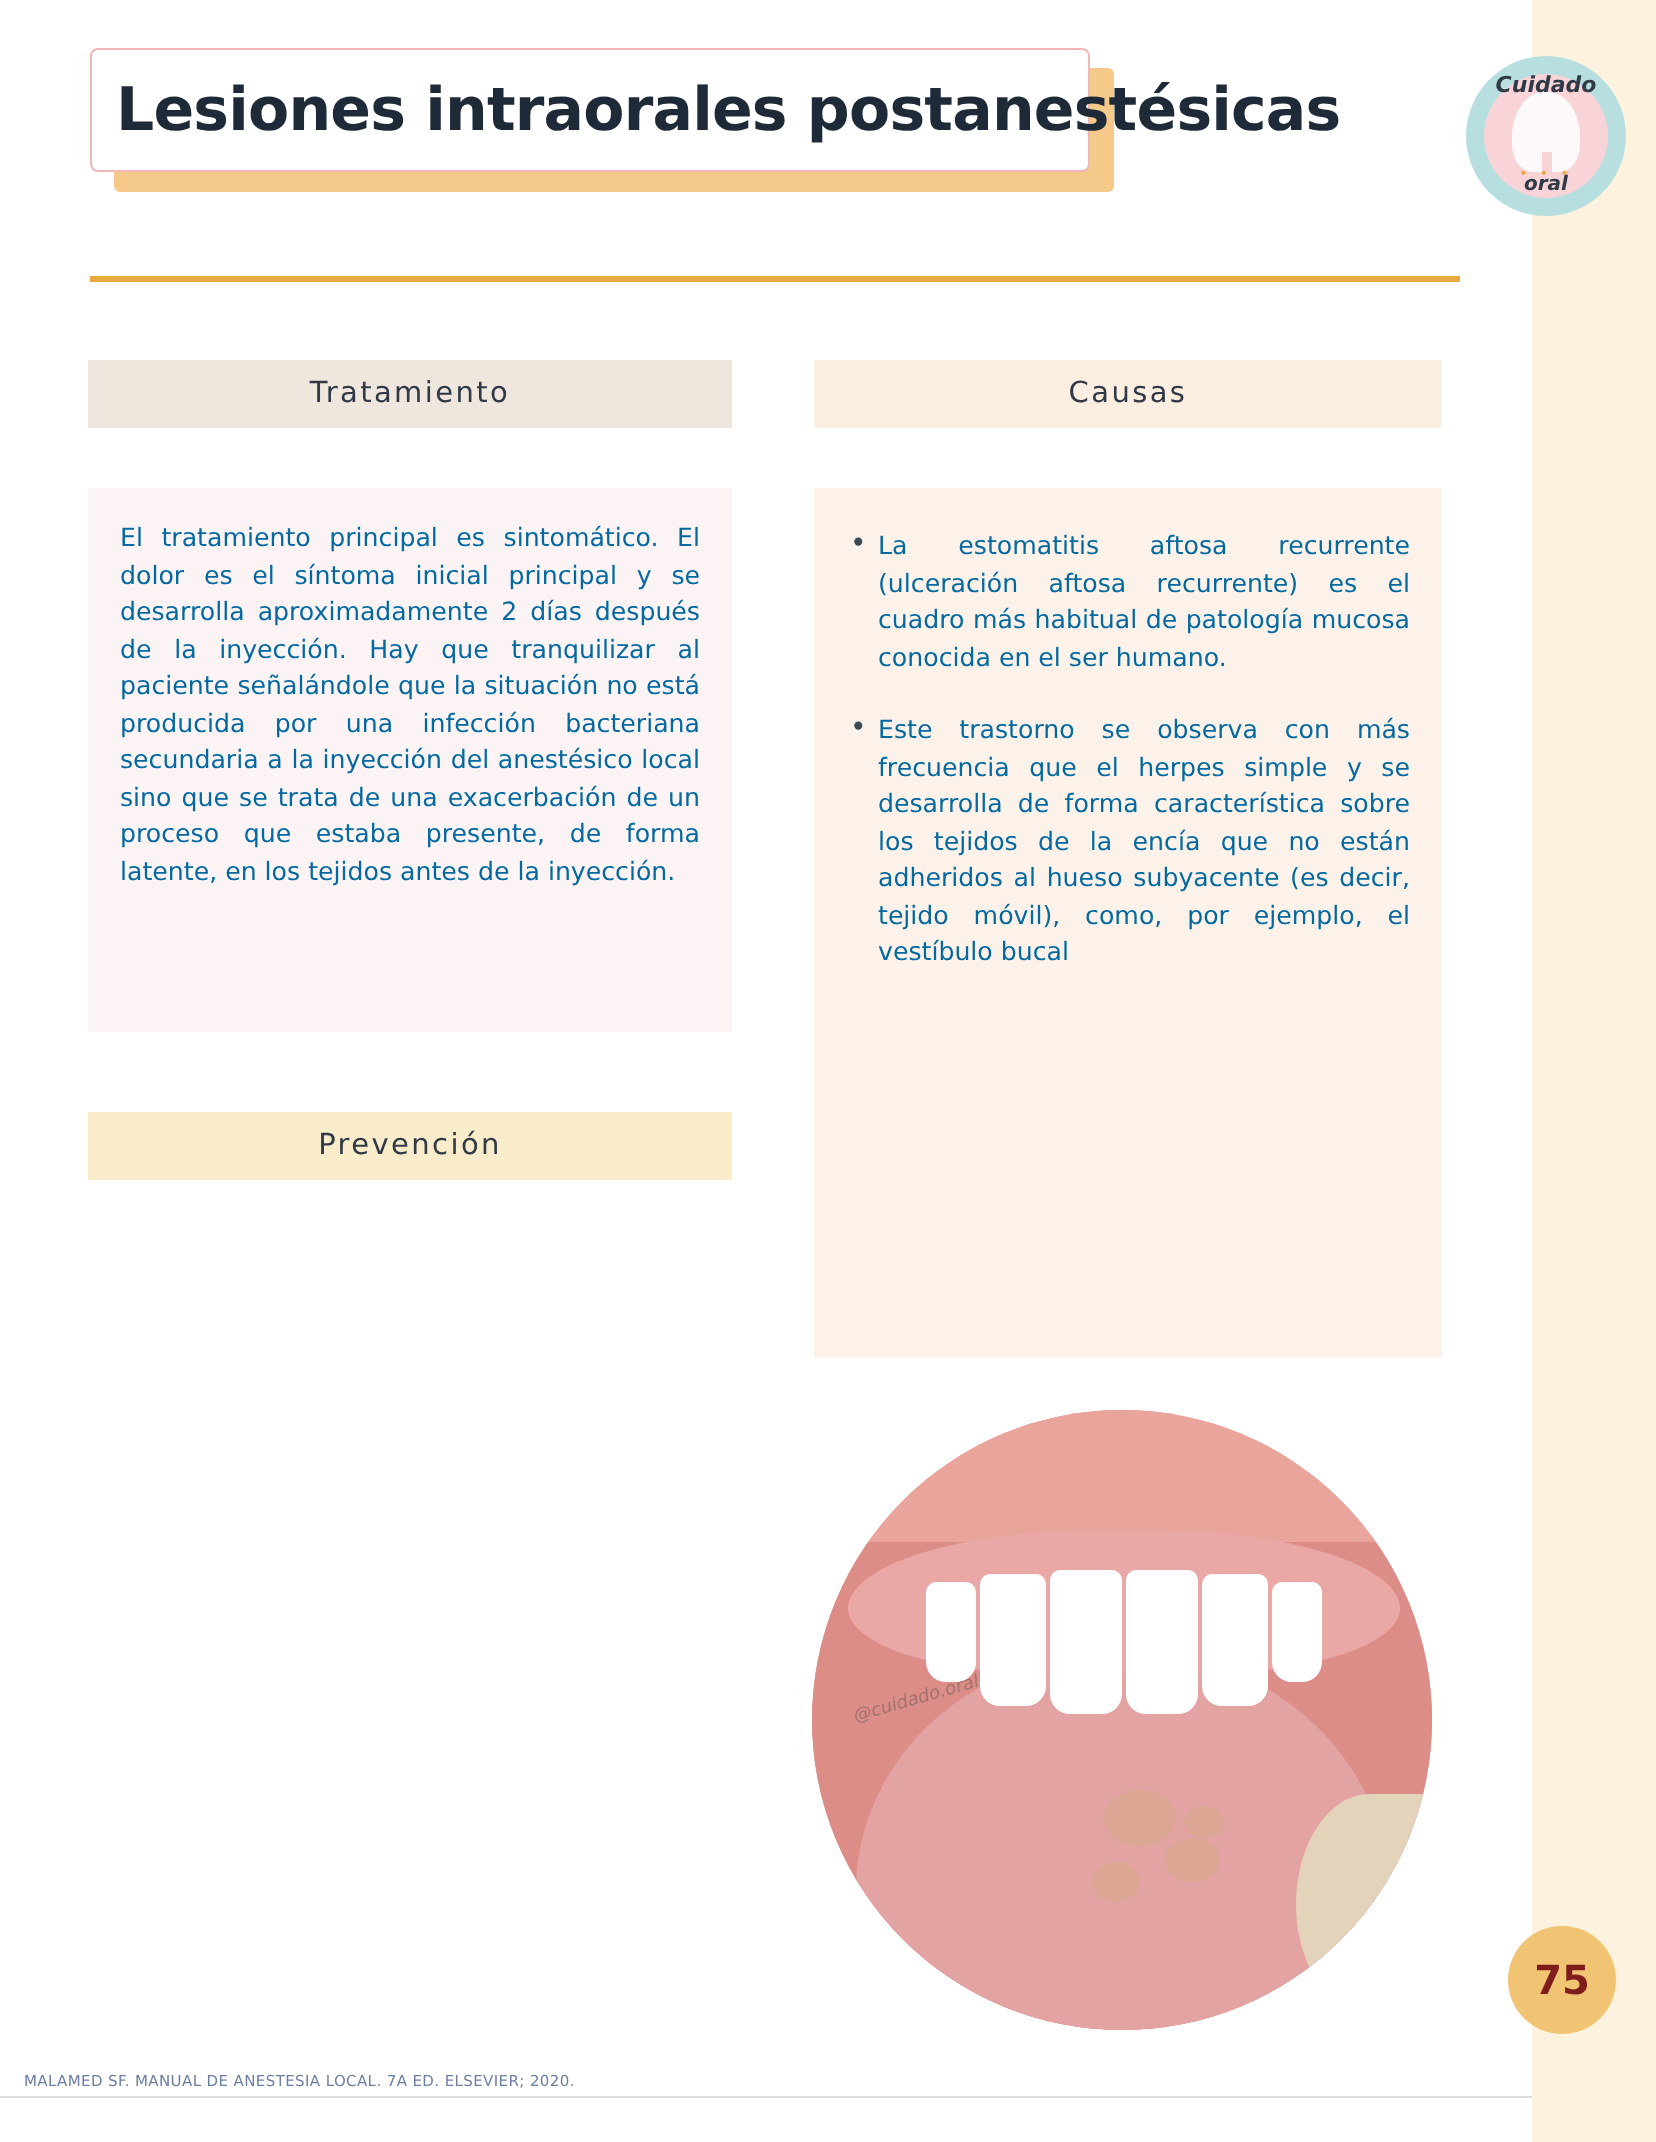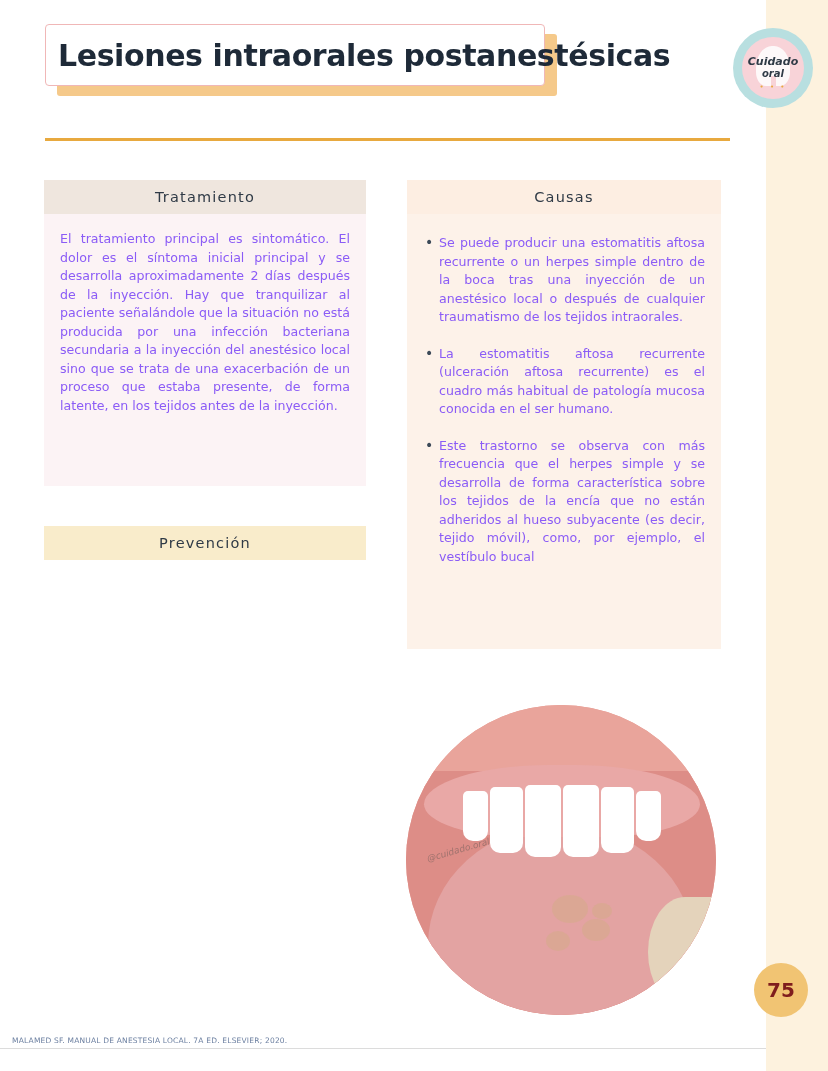--- a/index.html
+++ b/index.html
@@ -81,21 +81,21 @@
   }
   .logo-inner {
     width: 62px;
     height: 62px;
     border-radius: 50%;
     background: #f8d3d8;
     position: relative;
     display: flex;
     flex-direction: column;
     align-items: center;
-    justify-content: center;
+    justify-content: space-between;
   }
   .logo-tooth {
     position: absolute;
     width: 34px;
     height: 40px;
     background: #ffffff;
     top: 9px;
     left: 14px;
     border-radius: 16px 16px 10px 10px / 22px 22px 14px 14px;
     opacity: 0.85;
@@ -162,22 +162,23 @@
     color: #2f3a46;
   }
   .card-header.tratamiento { background: #efe6de; }
   .card-header.prevencion { background: #f9eccb; }
   .card-header.causas { background: #fdeee2; }
 
   .card-body {
     padding: 16px 16px 18px 16px;
     font-size: 12.6px;
     line-height: 18.5px;
-    color: #8b5cf6;
+    color: #0369a1;
     text-align: justify;
+    margin-top: 30px;
   }
   .card-body.tratamiento { background: #fcf3f5; min-height: 272px; }
   .card-body.prevencion { background: #fdf4e4; min-height: 213px; }
   .card-body.causas { background: #fdf2e9; min-height: 435px; padding-top: 20px; }
 
   .bullet-list {
     margin: 0;
     padding: 0 0 0 16px;
     list-style: none;
   }
@@ -346,21 +347,20 @@
   <div class="card-header tratamiento">Tratamiento</div>
   <div class="card-body tratamiento">El tratamiento principal es sintomático. El dolor es el síntoma inicial principal y se desarrolla aproximadamente 2 días después de la inyección. Hay que tranquilizar al paciente señalándole que la situación no está producida por una infección bacteriana secundaria a la inyección del anestésico local sino que se trata de una exacerbación de un proceso que estaba presente, de forma latente, en los tejidos antes de la inyección.</div>
   <div class="gap-16"></div>
   <div class="card-header prevencion">Prevención</div>
 </div>
 
 <div class="col-right">
   <div class="card-header causas">Causas</div>
   <div class="card-body causas">
     <ul class="bullet-list">
-      <li>Se puede producir una estomatitis aftosa recurrente o un herpes simple dentro de la boca tras una inyección de un anestésico local o después de cualquier traumatismo de los tejidos intraorales.</li>
       <li>La estomatitis aftosa recurrente (ulceración aftosa recurrente) es el cuadro más habitual de patología mucosa conocida en el ser humano.</li>
       <li>Este trastorno se observa con más frecuencia que el herpes simple y se desarrolla de forma característica sobre los tejidos de la encía que no están adheridos al hueso subyacente (es decir, tejido móvil), como, por ejemplo, el vestíbulo bucal</li>
     </ul>
   </div>
 </div>
 
 <div class="illustration">
   <div class="mouth-circle">
     <div class="lip-top"></div>
     <div class="mouth-inner"></div>

